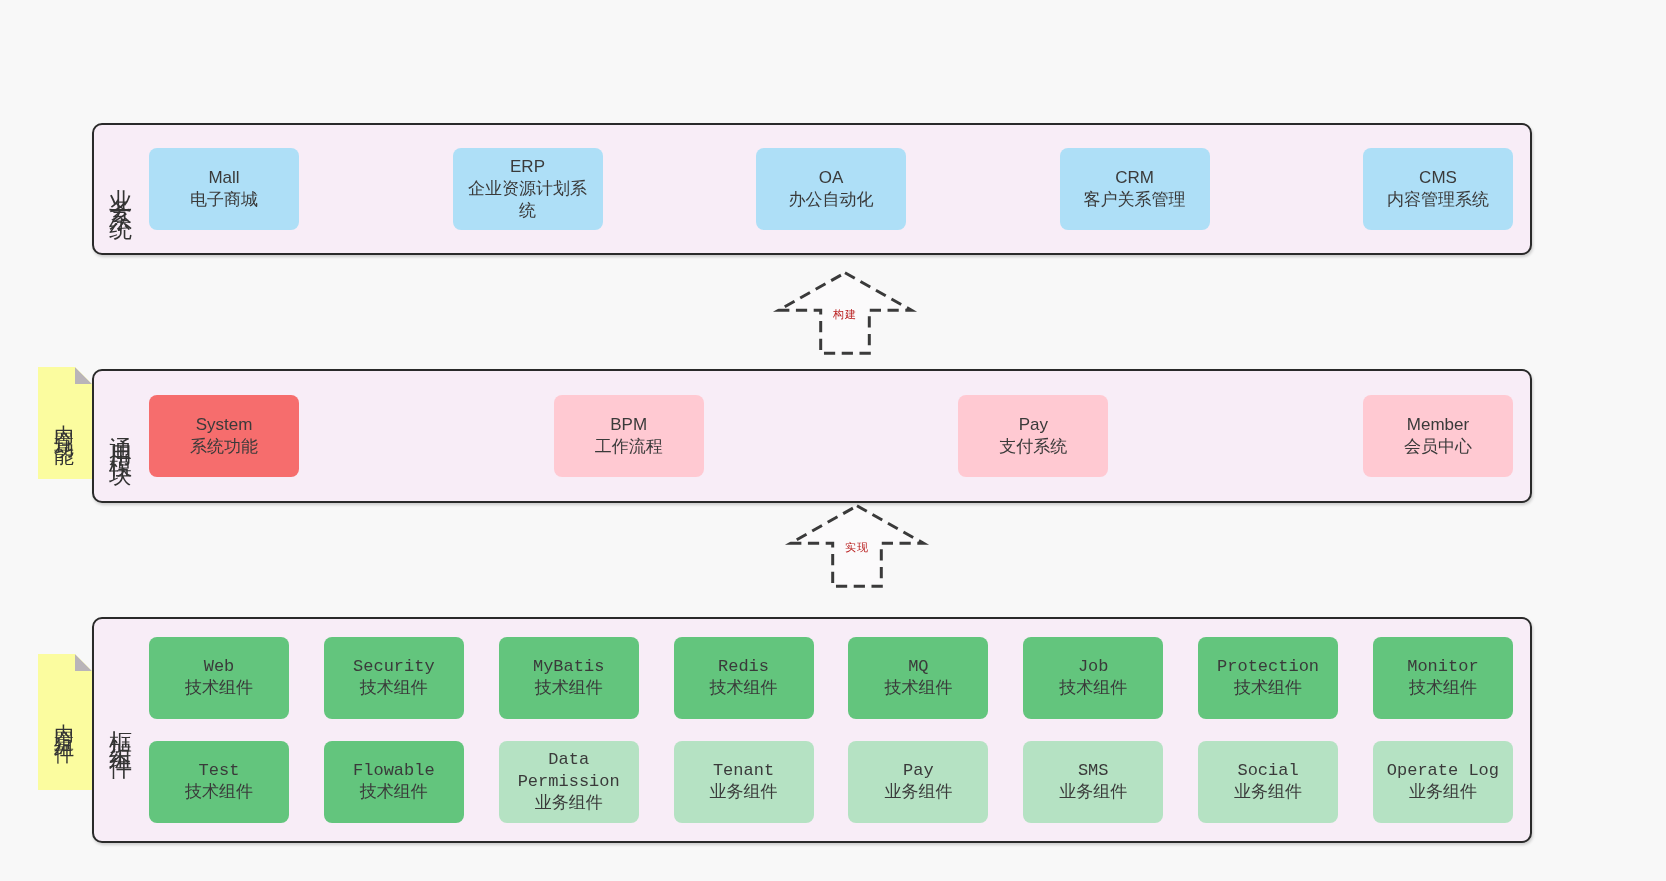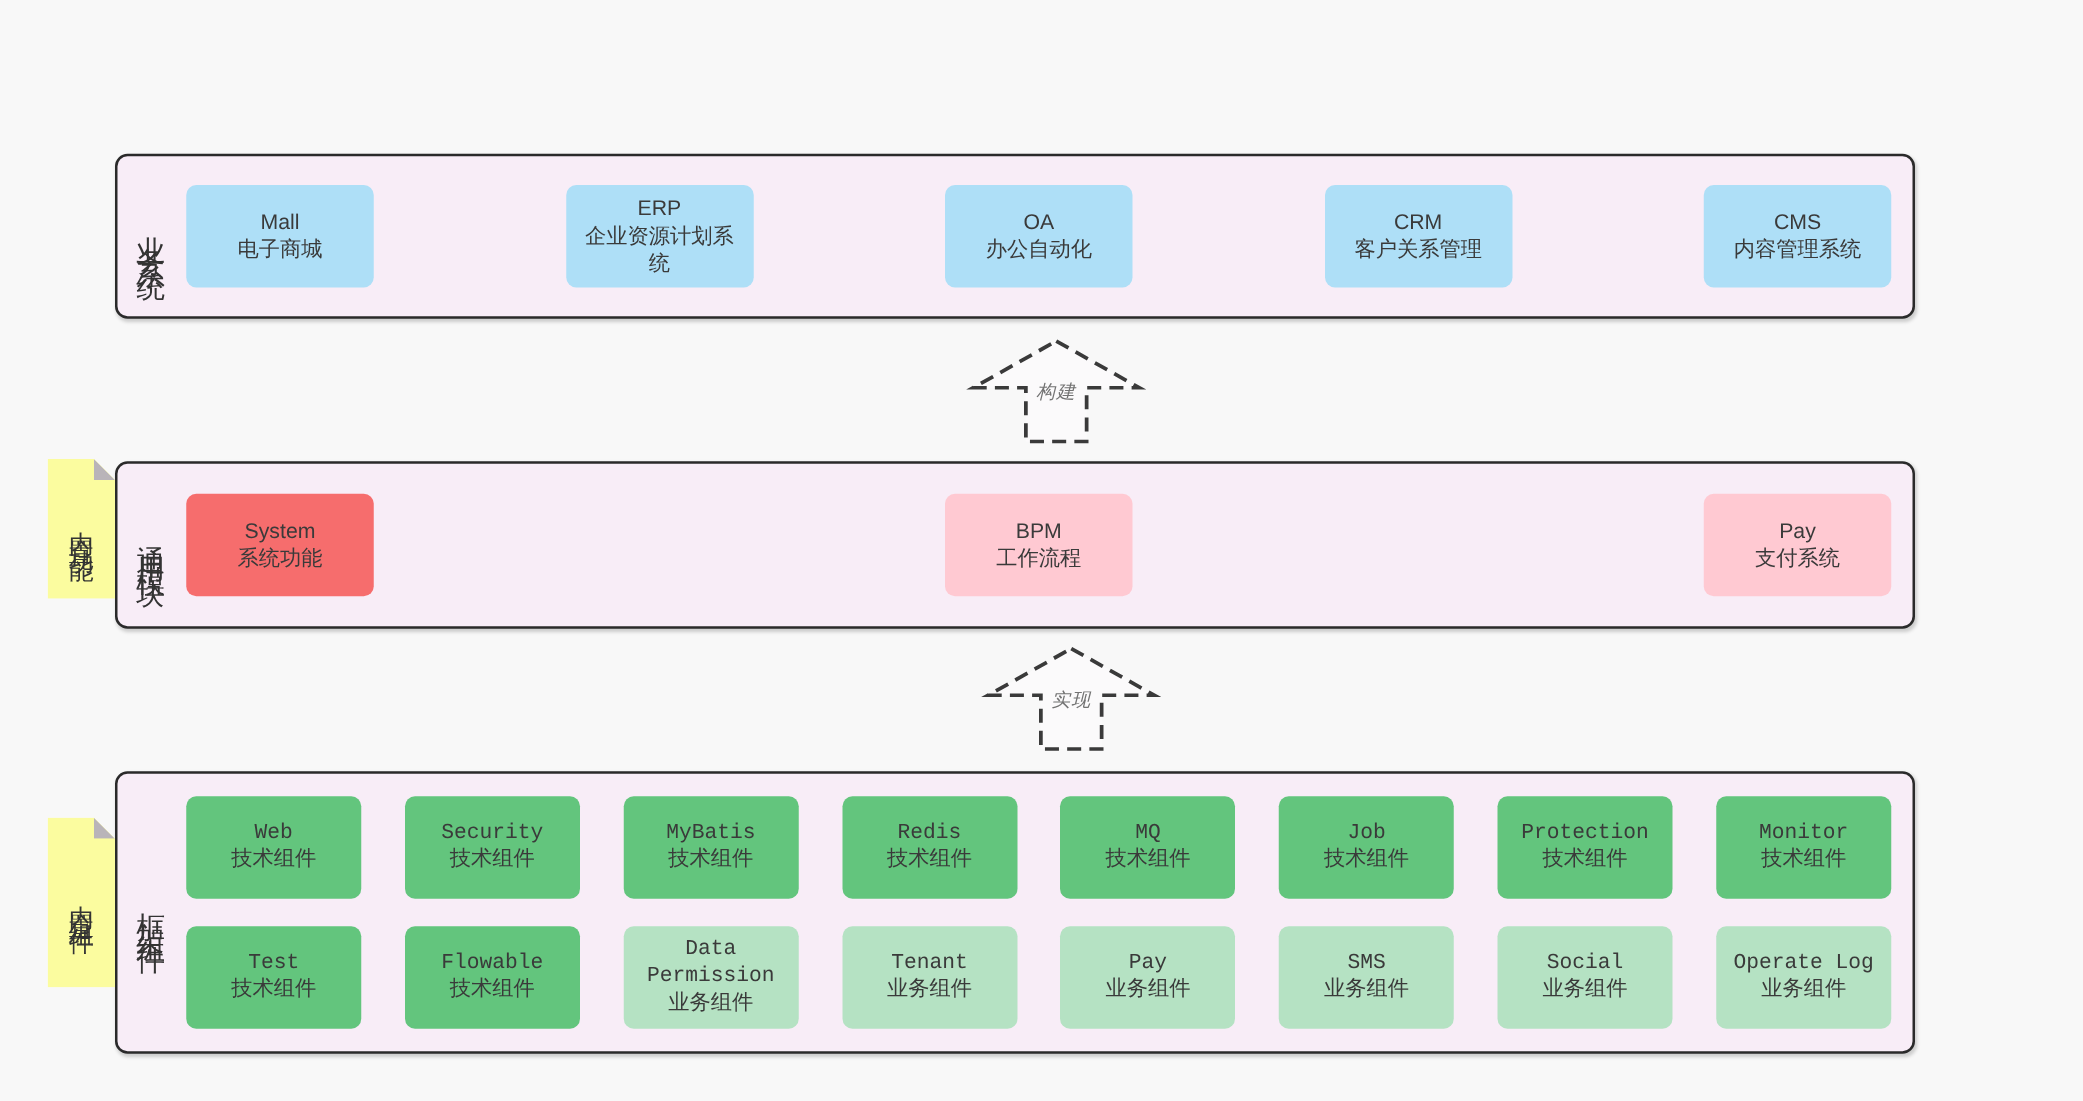--- a/index.html
+++ b/index.html
@@ -52,22 +52,22 @@
   .pink       { background:#ffc9d2; }
   .green      { background:#63c57d; }
   .lightgreen { background:#b5e2c3; }
 
   .arrow { position:absolute; width:150px; height:86px; z-index:2; }
   .arrow svg { display:block; width:100%; height:100%; }
   .arrow-label {
     position:absolute; left:50%; top:44px;
     transform:translate(-50%,-50%);
     background:#fbfafb;
-    font-size:15px; padding:0 3px; letter-spacing:1px;
-    color:#737373; white-space:nowrap;font-style:italic;
+    font-size:11px; padding:0 3px; letter-spacing:1px;
+    color:#b91c1c; white-space:nowrap;
   }
 
   .sticky {
     position:absolute; left:38px; width:54px;
     background:#fbfc9f;
     clip-path:polygon(0 0, calc(100% - 17px) 0, 100% 17px, 100% 100%, 0 100%);
     display:flex; align-items:center; justify-content:center;
     z-index:3;
   }
   .sticky-fold {
@@ -131,24 +131,28 @@
       <div>系统功能</div>
     </div>
     <div class="box w-lg pink">
       <div>BPM</div>
       <div>工作流程</div>
     </div>
     <div class="box w-lg pink">
       <div>Pay</div>
       <div>支付系统</div>
     </div>
+    <div class="box w-lg pink">
+      <div>Member</div>
+      <div>会员中心</div>
+    </div>
   </div>
 </section>
 
-<div class="arrow" style="left:782px;top:516px;">
+<div class="arrow" style="left:782px;top:503px;">
   <svg viewBox="0 0 150 92">
     <polygon points="75,3 146,43 101,43 101,89 49,89 49,43 4,43" fill="#fbfafb" stroke="#3a3a3a" stroke-width="3.2" stroke-dasharray="12 7" stroke-linejoin="miter"></polygon>
   </svg>
   <span class="arrow-label">实现</span>
 </div>
 
 <div class="sticky" style="top:654px;height:136px;">
   <div class="sticky-fold"></div>
   <span class="sticky-text">内置组件</span>
 </div>

